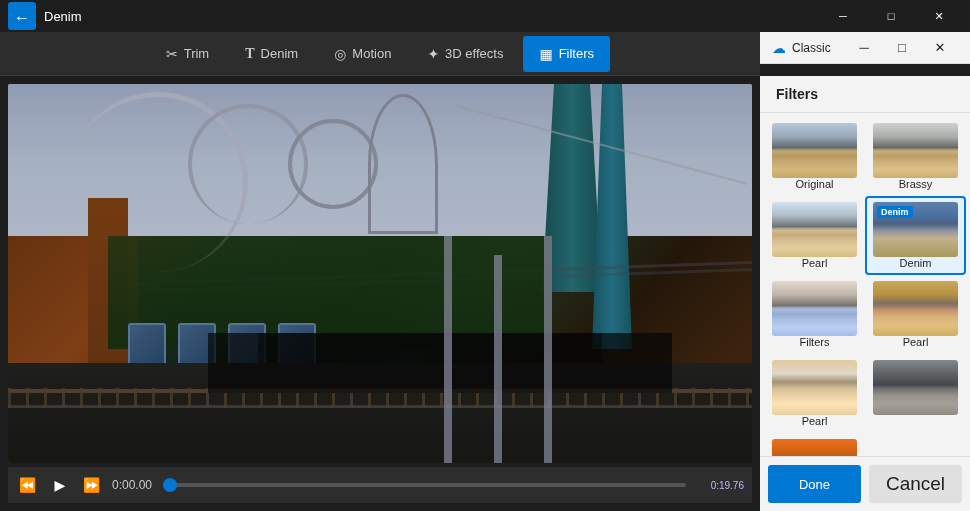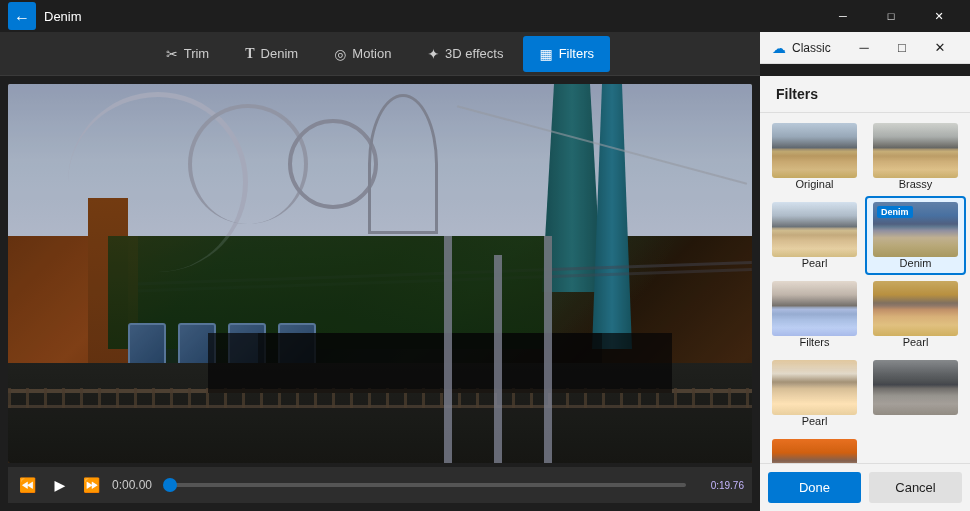--- a/index.html
+++ b/index.html
@@ -240,21 +240,21 @@
       font-size: 13px;
       border-radius: 3px;
       cursor: pointer;
     }
     .btn-cancel {
       flex: 1;
       background: #e0e0e0;
       color: #1e1e1e;
       border: none;
       padding: 8px;
-      font-size: 13px;
+      font-size: 19px;
       border-radius: 3px;
       cursor: pointer;
     }
 
     
     .onedrive-bar {
       background: #f3f3f3;
       height: 32px;
       display: flex;
       align-items: center;

